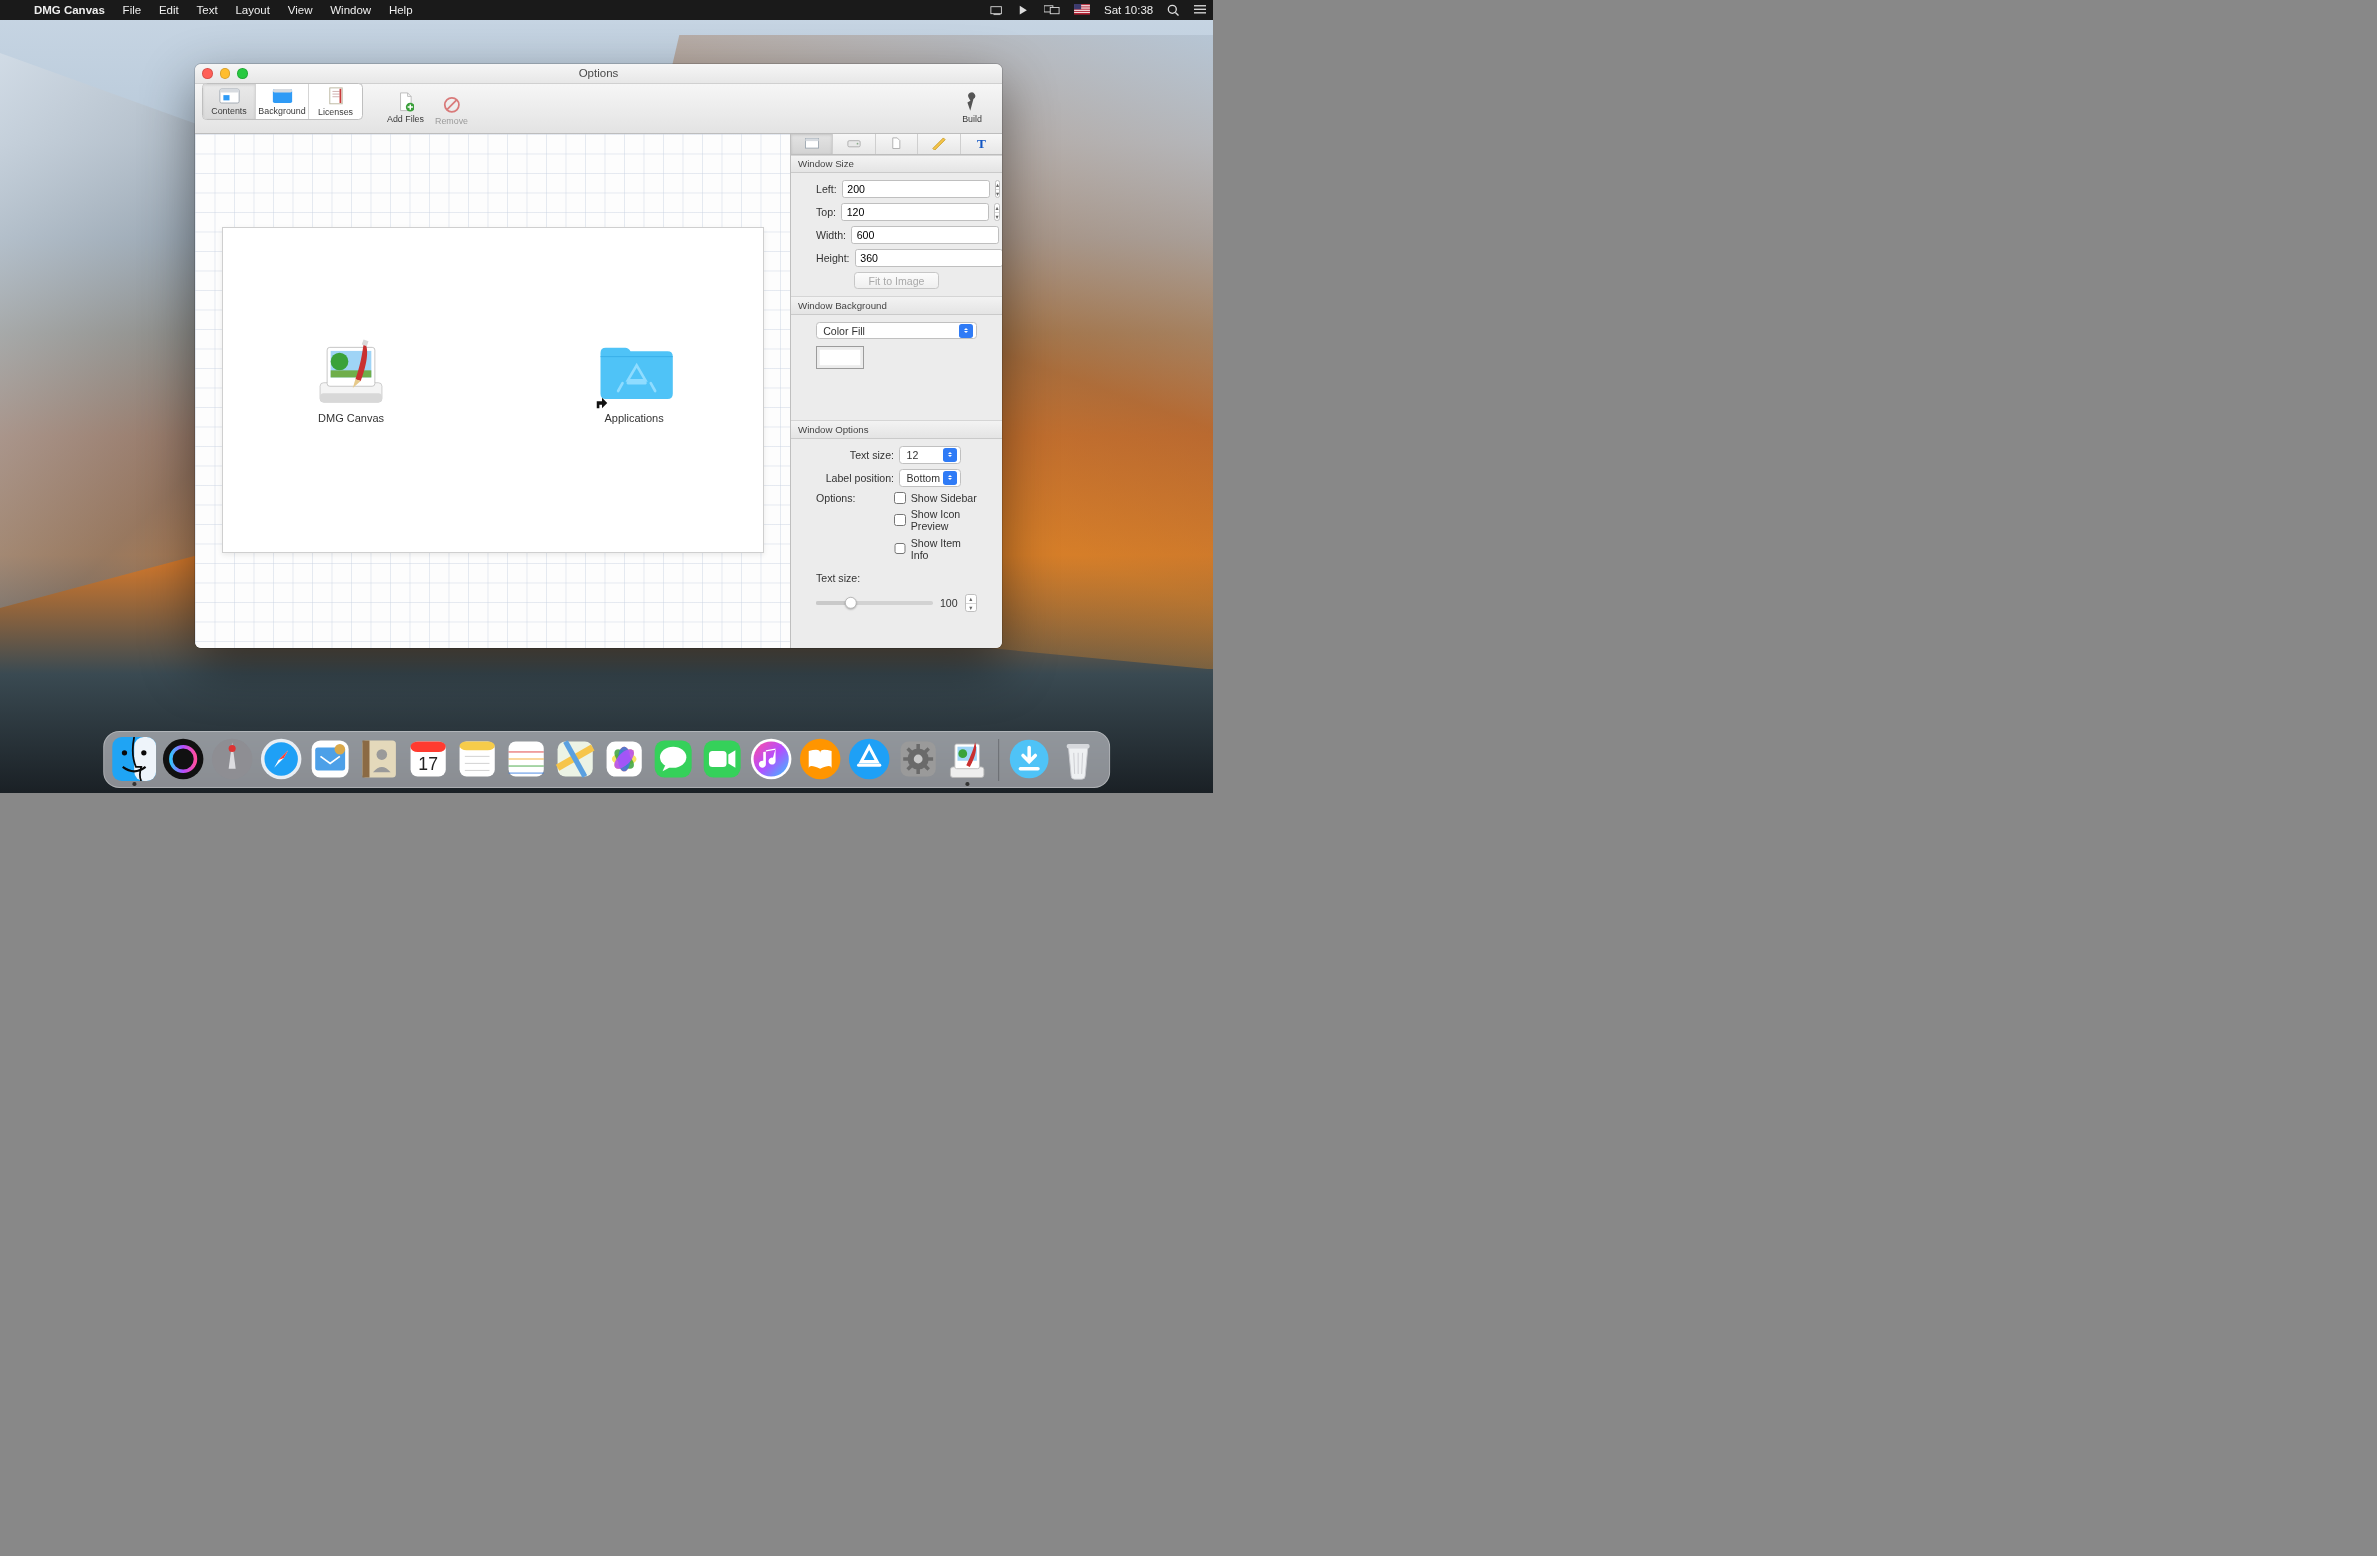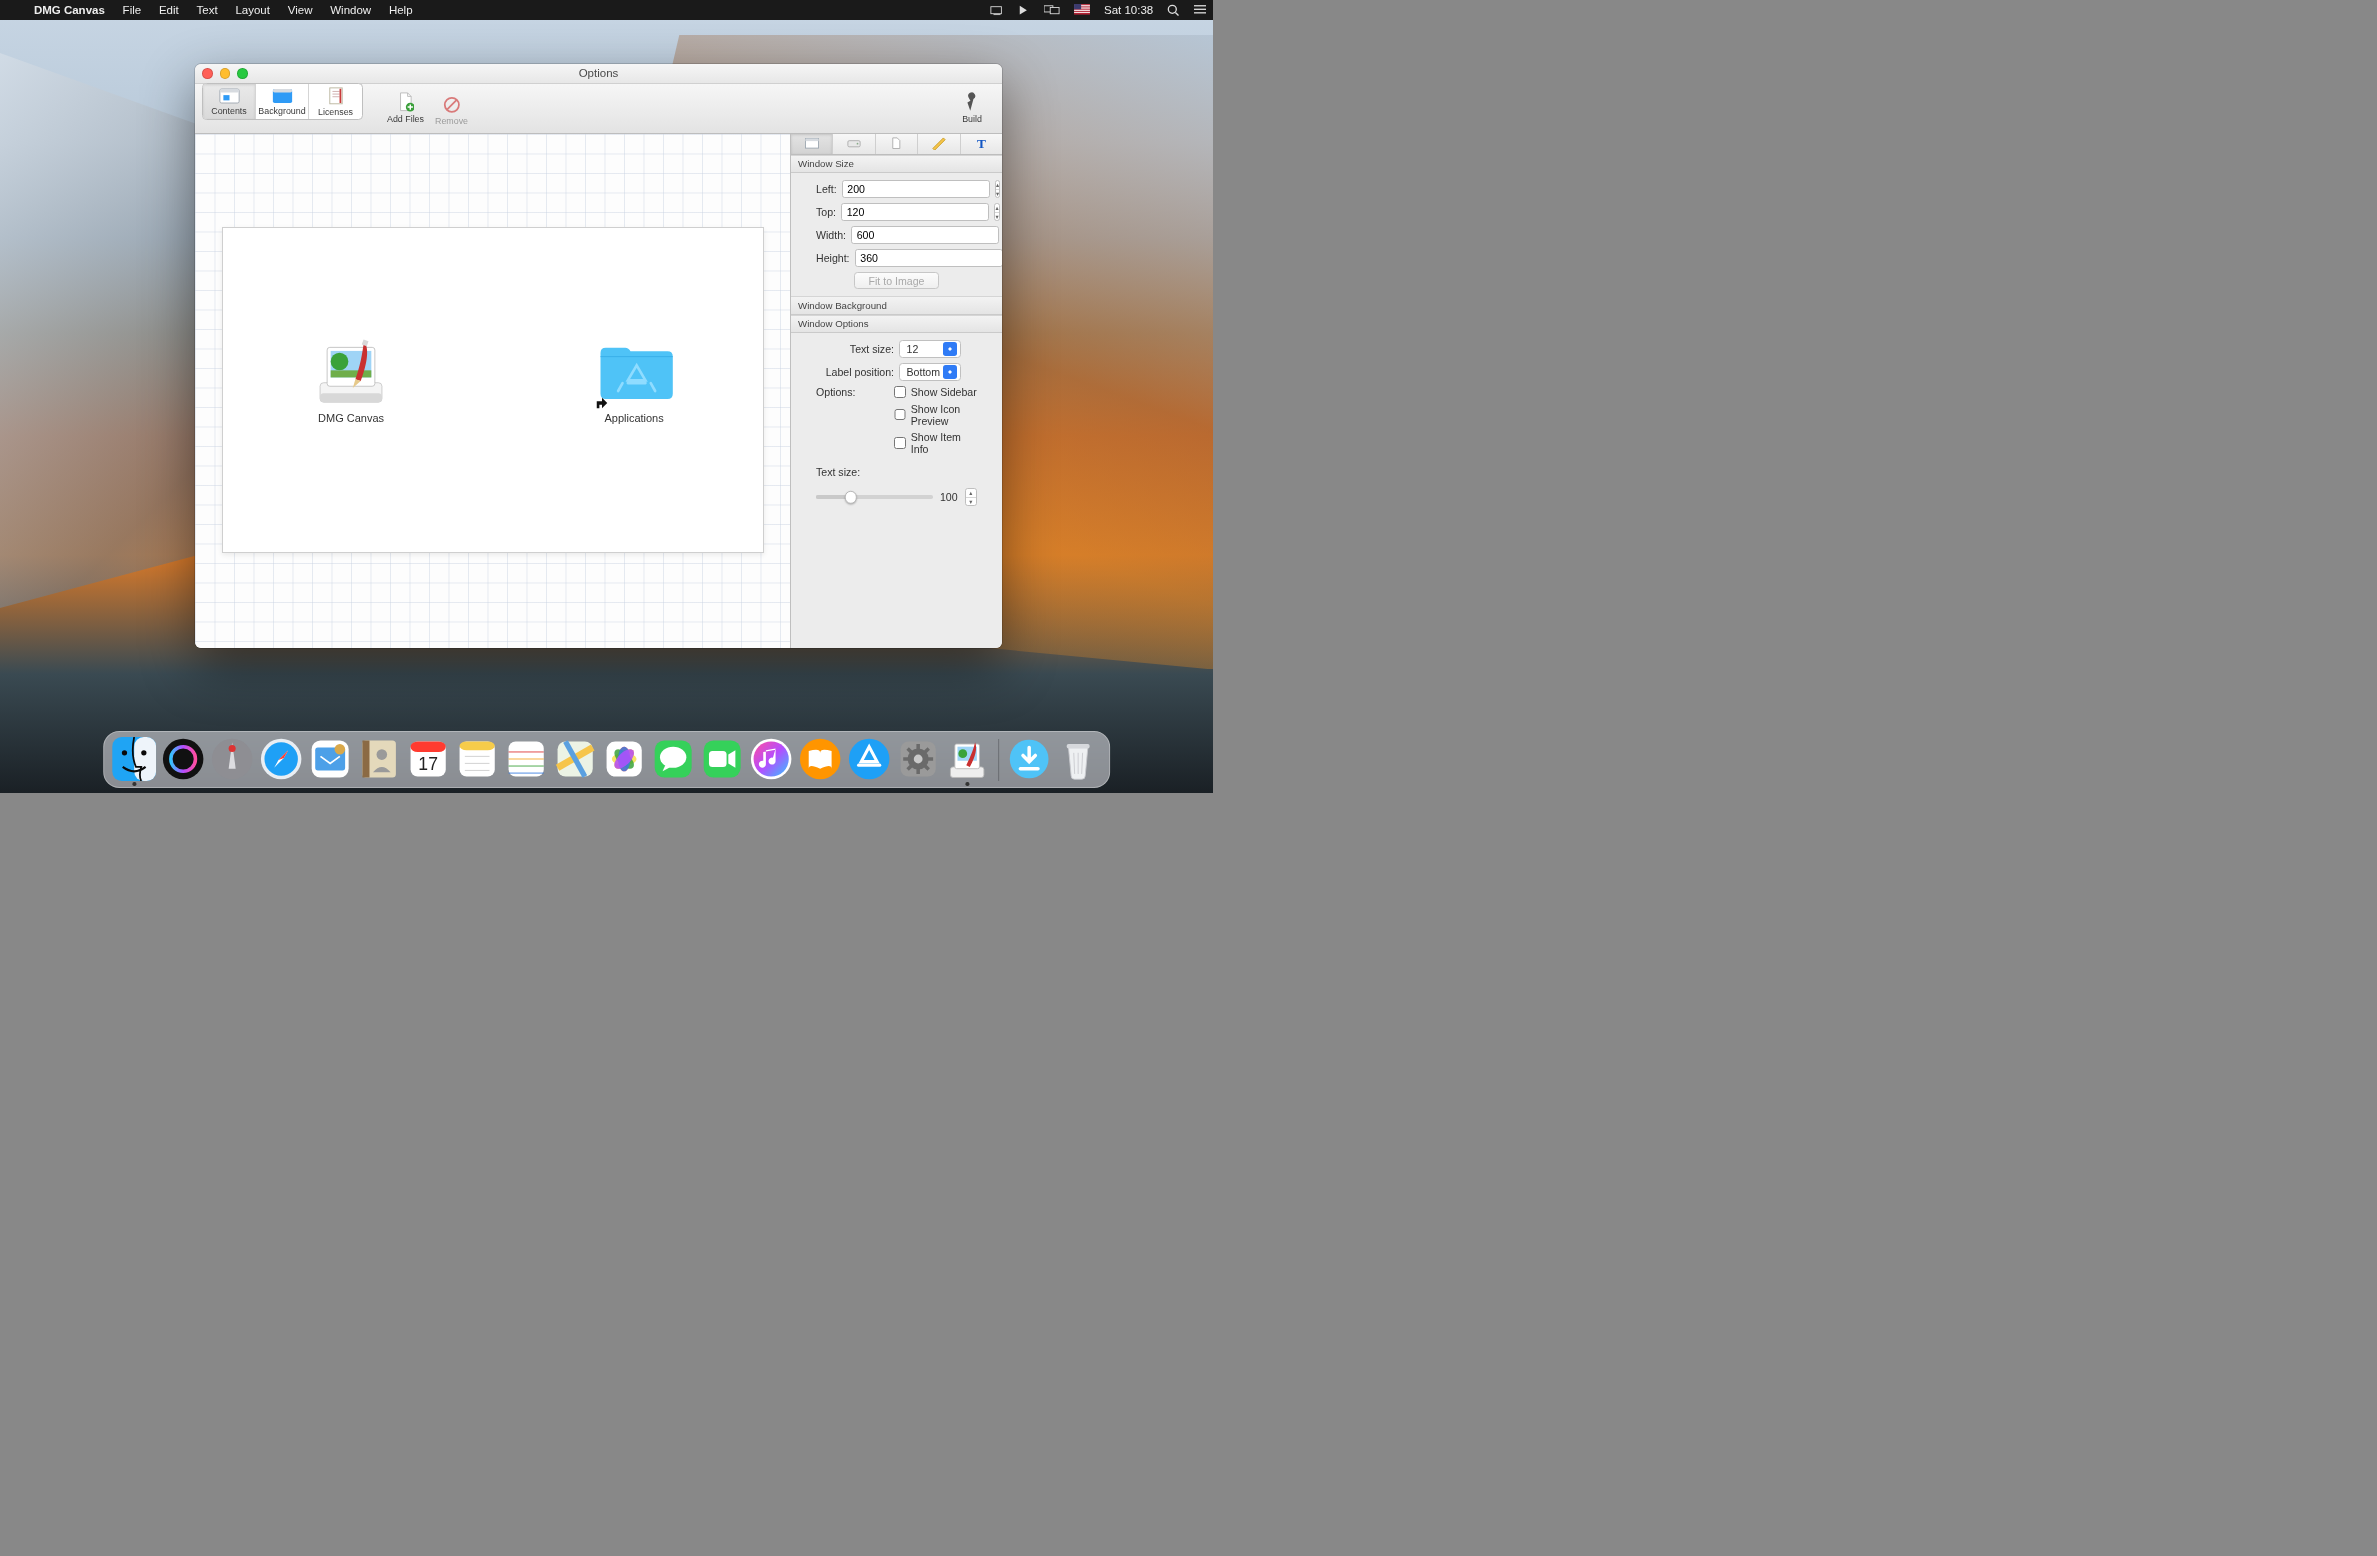--- a/index.html
+++ b/index.html
@@ -325,20 +325,28 @@
           <input class="num-input" value="360" style="">
           <div class="stepper">
               <div>▴</div>
               <div>▾</div>
             </div>
         </div>
         <button class="fit-btn" disabled="">Fit to Image</button>
       </div>
 
       <div class="section-head">Window Background</div>
+      <div class="section-body">
+        <div class="select">
+          <span>Color Fill</span>
+          <span class="chev"></span>
+        </div>
+        <div class="swatch"></div>
+        <div style="height:44px;"></div>
+      </div>
 
       <div class="section-head">Window Options</div>
       <div class="section-body">
         <div class="form-row">
           <label style="width:78px;">Text size:</label>
           <div class="select" style="width:62px;">
             <span>12</span>
             <span class="chev"></span>
           </div>
         </div>

